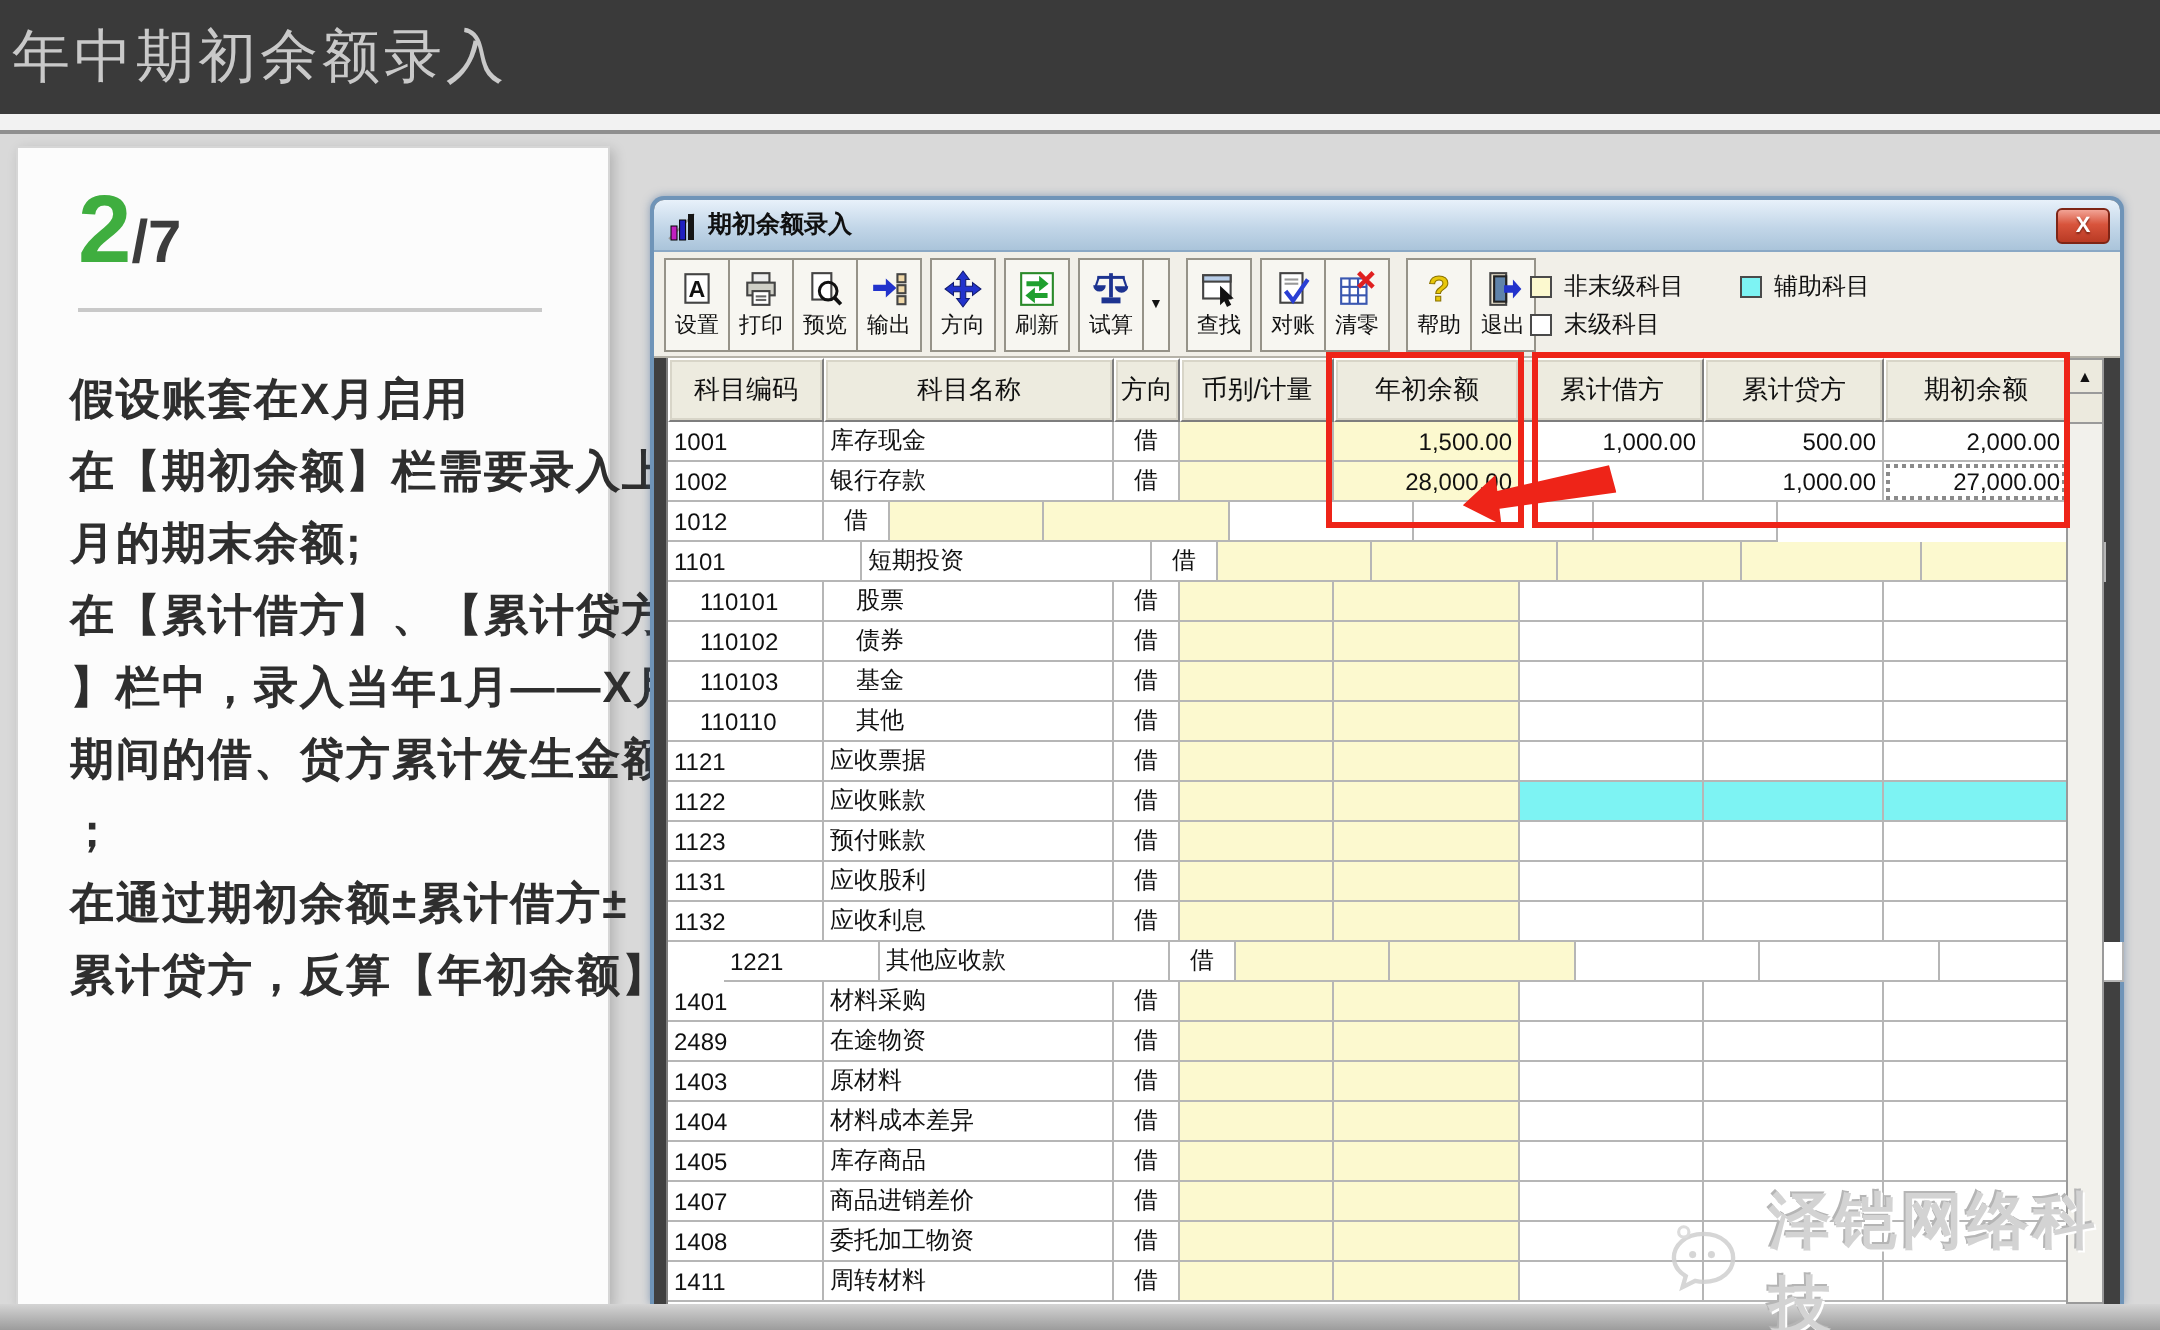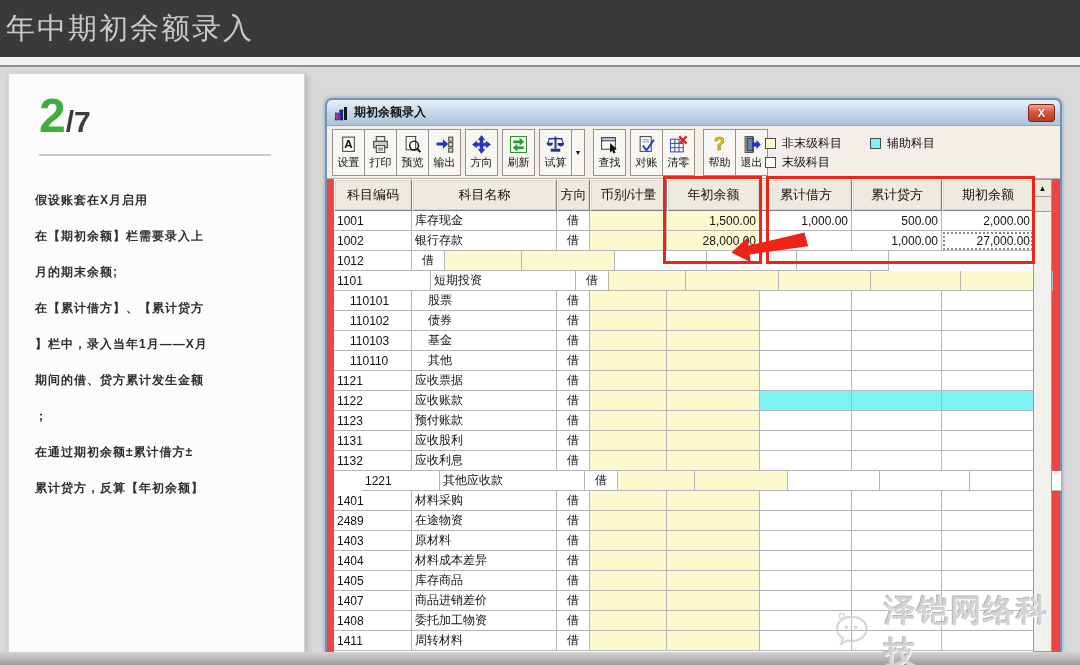--- a/index.html
+++ b/index.html
@@ -13,24 +13,24 @@
   .strip-line { position:absolute; left:0; top:65px; width:1080px; height:2px; background:#8f8f8f; }
   .bottom-strip { position:absolute; left:0; top:652px; width:1080px; height:13px; background:linear-gradient(#d4d4d4,#9c9c9c); }
 
   
   .left-card { position:absolute; left:8px; top:73px; width:297px; height:580px; background:#fcfcfc; border:1px solid #d6d6d6; box-shadow:2px 2px 6px rgba(0,0,0,.18); }
   .step { position:absolute; left:30px; top:14px; display:flex; align-items:baseline; }
   .step-current { color:#3fae3f; font-size:48px; font-weight:bold; }
   .step-total { color:#3c3c3c; font-size:30px; font-weight:bold; }
   .step-rule { position:absolute; left:30px; top:80px; width:232px; height:2px; background:#c9c9c9; }
   .instructions { position:absolute; left:26px; top:108px; width:262px; }
-  .instr-line { font-size:12px; font-weight:bold; color:#2e2e2e; line-height:36px; letter-spacing:1px; white-space:nowrap; }
-
-  
-  .app-window { position:absolute; left:325px; top:98px; width:737px; height:554px; background:#ef4444; border:2px solid #6f94b8; border-bottom:none; border-radius:7px 7px 0 0; box-shadow:0 0 4px rgba(60,100,150,.5); }
+  .instr-line { font-size:22px; font-weight:bold; color:#2e2e2e; line-height:36px; letter-spacing:1px; white-space:nowrap; }
+
+  
+  .app-window { position:absolute; left:325px; top:98px; width:737px; height:554px; background:#404040; border:2px solid #6f94b8; border-bottom:none; border-radius:7px 7px 0 0; box-shadow:0 0 4px rgba(60,100,150,.5); }
   .titlebar { position:absolute; left:0; top:0; width:100%; height:26px; background:linear-gradient(#e8f1fa,#c2d6e8 55%,#aac4da); border-radius:5px 5px 0 0; border-bottom:1px solid #8aa8c5; display:flex; align-items:center; padding-left:6px; }
   .titlebar-icon { width:16px; height:16px; margin-right:5px; }
   .titlebar-text { font-size:12px; font-weight:bold; color:#101010; }
   .close-btn { position:absolute; right:5px; top:4px; width:27px; height:18px; background:linear-gradient(#f2a395,#d8543c 45%,#b93a24); border:1px solid #7e2516; border-radius:3px; color:#fff; font-size:11px; font-weight:bold; display:flex; align-items:center; justify-content:center; text-shadow:0 1px 1px #7e2516; }
 
   
   .toolbar { position:absolute; left:0; top:26px; width:100%; height:53px; background:#f1efe8; border-bottom:1px solid #b5b2a8; display:flex; align-items:flex-start; padding:3px 0 0 5px; }
   .tb-btn { width:33px; height:47px; border:1px solid #969389; background:#f7f6f1; display:flex; flex-direction:column; align-items:center; justify-content:center; gap:1px; flex:none; }
   .tb-btn + .tb-btn { margin-left:-1px; }
   .tb-icon { width:19px; height:19px; display:block; }

